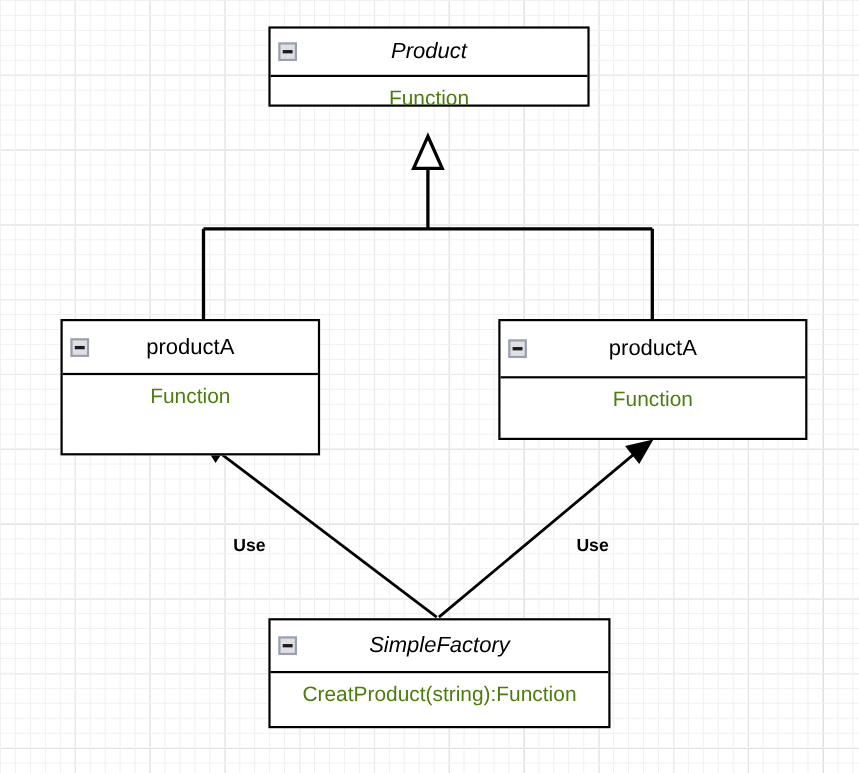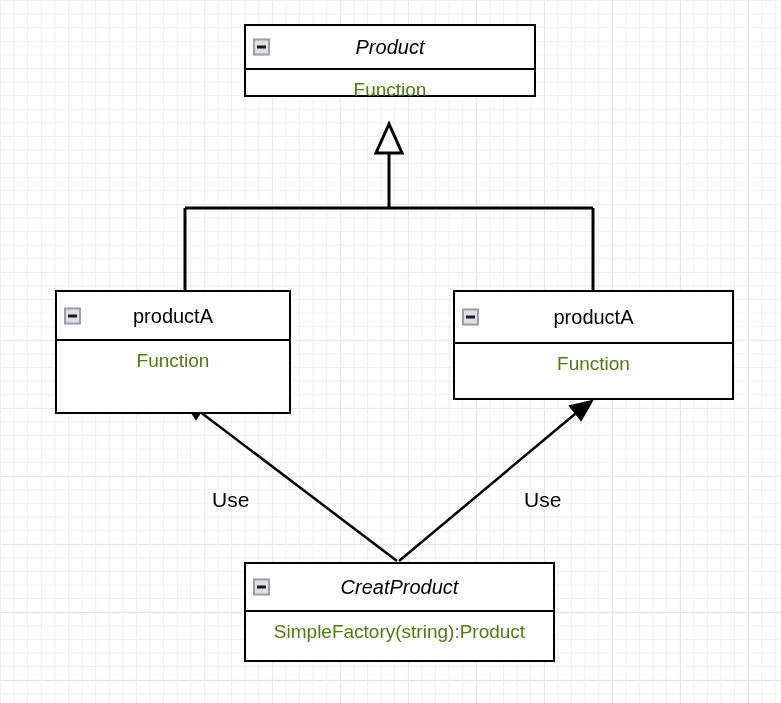--- a/index.html
+++ b/index.html
@@ -87,25 +87,26 @@
     align-items: center;
     justify-content: center;
   }
   .collapse-icon .bar {
     width: 9px;
     height: 3px;
     background: #1b1b1b;
   }
   .edge-label {
     position: absolute;
-    font-size: 21px;
+    font-size: 16px;
     color: #000000;
     line-height: 1;
     white-space: nowrap;
     z-index: 6;
+    font-weight: bold;
   }
 </style>
 </head>
 <body>
 
 <div id="canvas">
 
   <svg id="edges" viewBox="0 0 781 703" width="781" height="703" xmlns="http://www.w3.org/2000/svg">
 
     <g>
@@ -166,24 +167,24 @@
     <div class="uml-body" style="height:54px;">
       <span class="uml-member">Function</span>
     </div>
   </div>
 
   <div class="uml-class" style="left:244px; top:562px; width:311px; height:100px;">
     <div class="uml-header" style="height:48px;">
       <span class="collapse-icon">
         <span class="bar"></span>
       </span>
-      <span class="uml-title italic">CreatProduct</span>
+      <span class="uml-title italic">SimpleFactory</span>
     </div>
     <div class="uml-body" style="height:48px;">
-      <span class="uml-member">SimpleFactory(string):Product</span>
+      <span class="uml-member">CreatProduct(string):Function</span>
     </div>
   </div>
 
   <span class="edge-label" style="left:212px; top:489px;">Use</span>
 
   <span class="edge-label" style="left:524px; top:489px;">Use</span>
 
 </div>
 
 </body></html>

